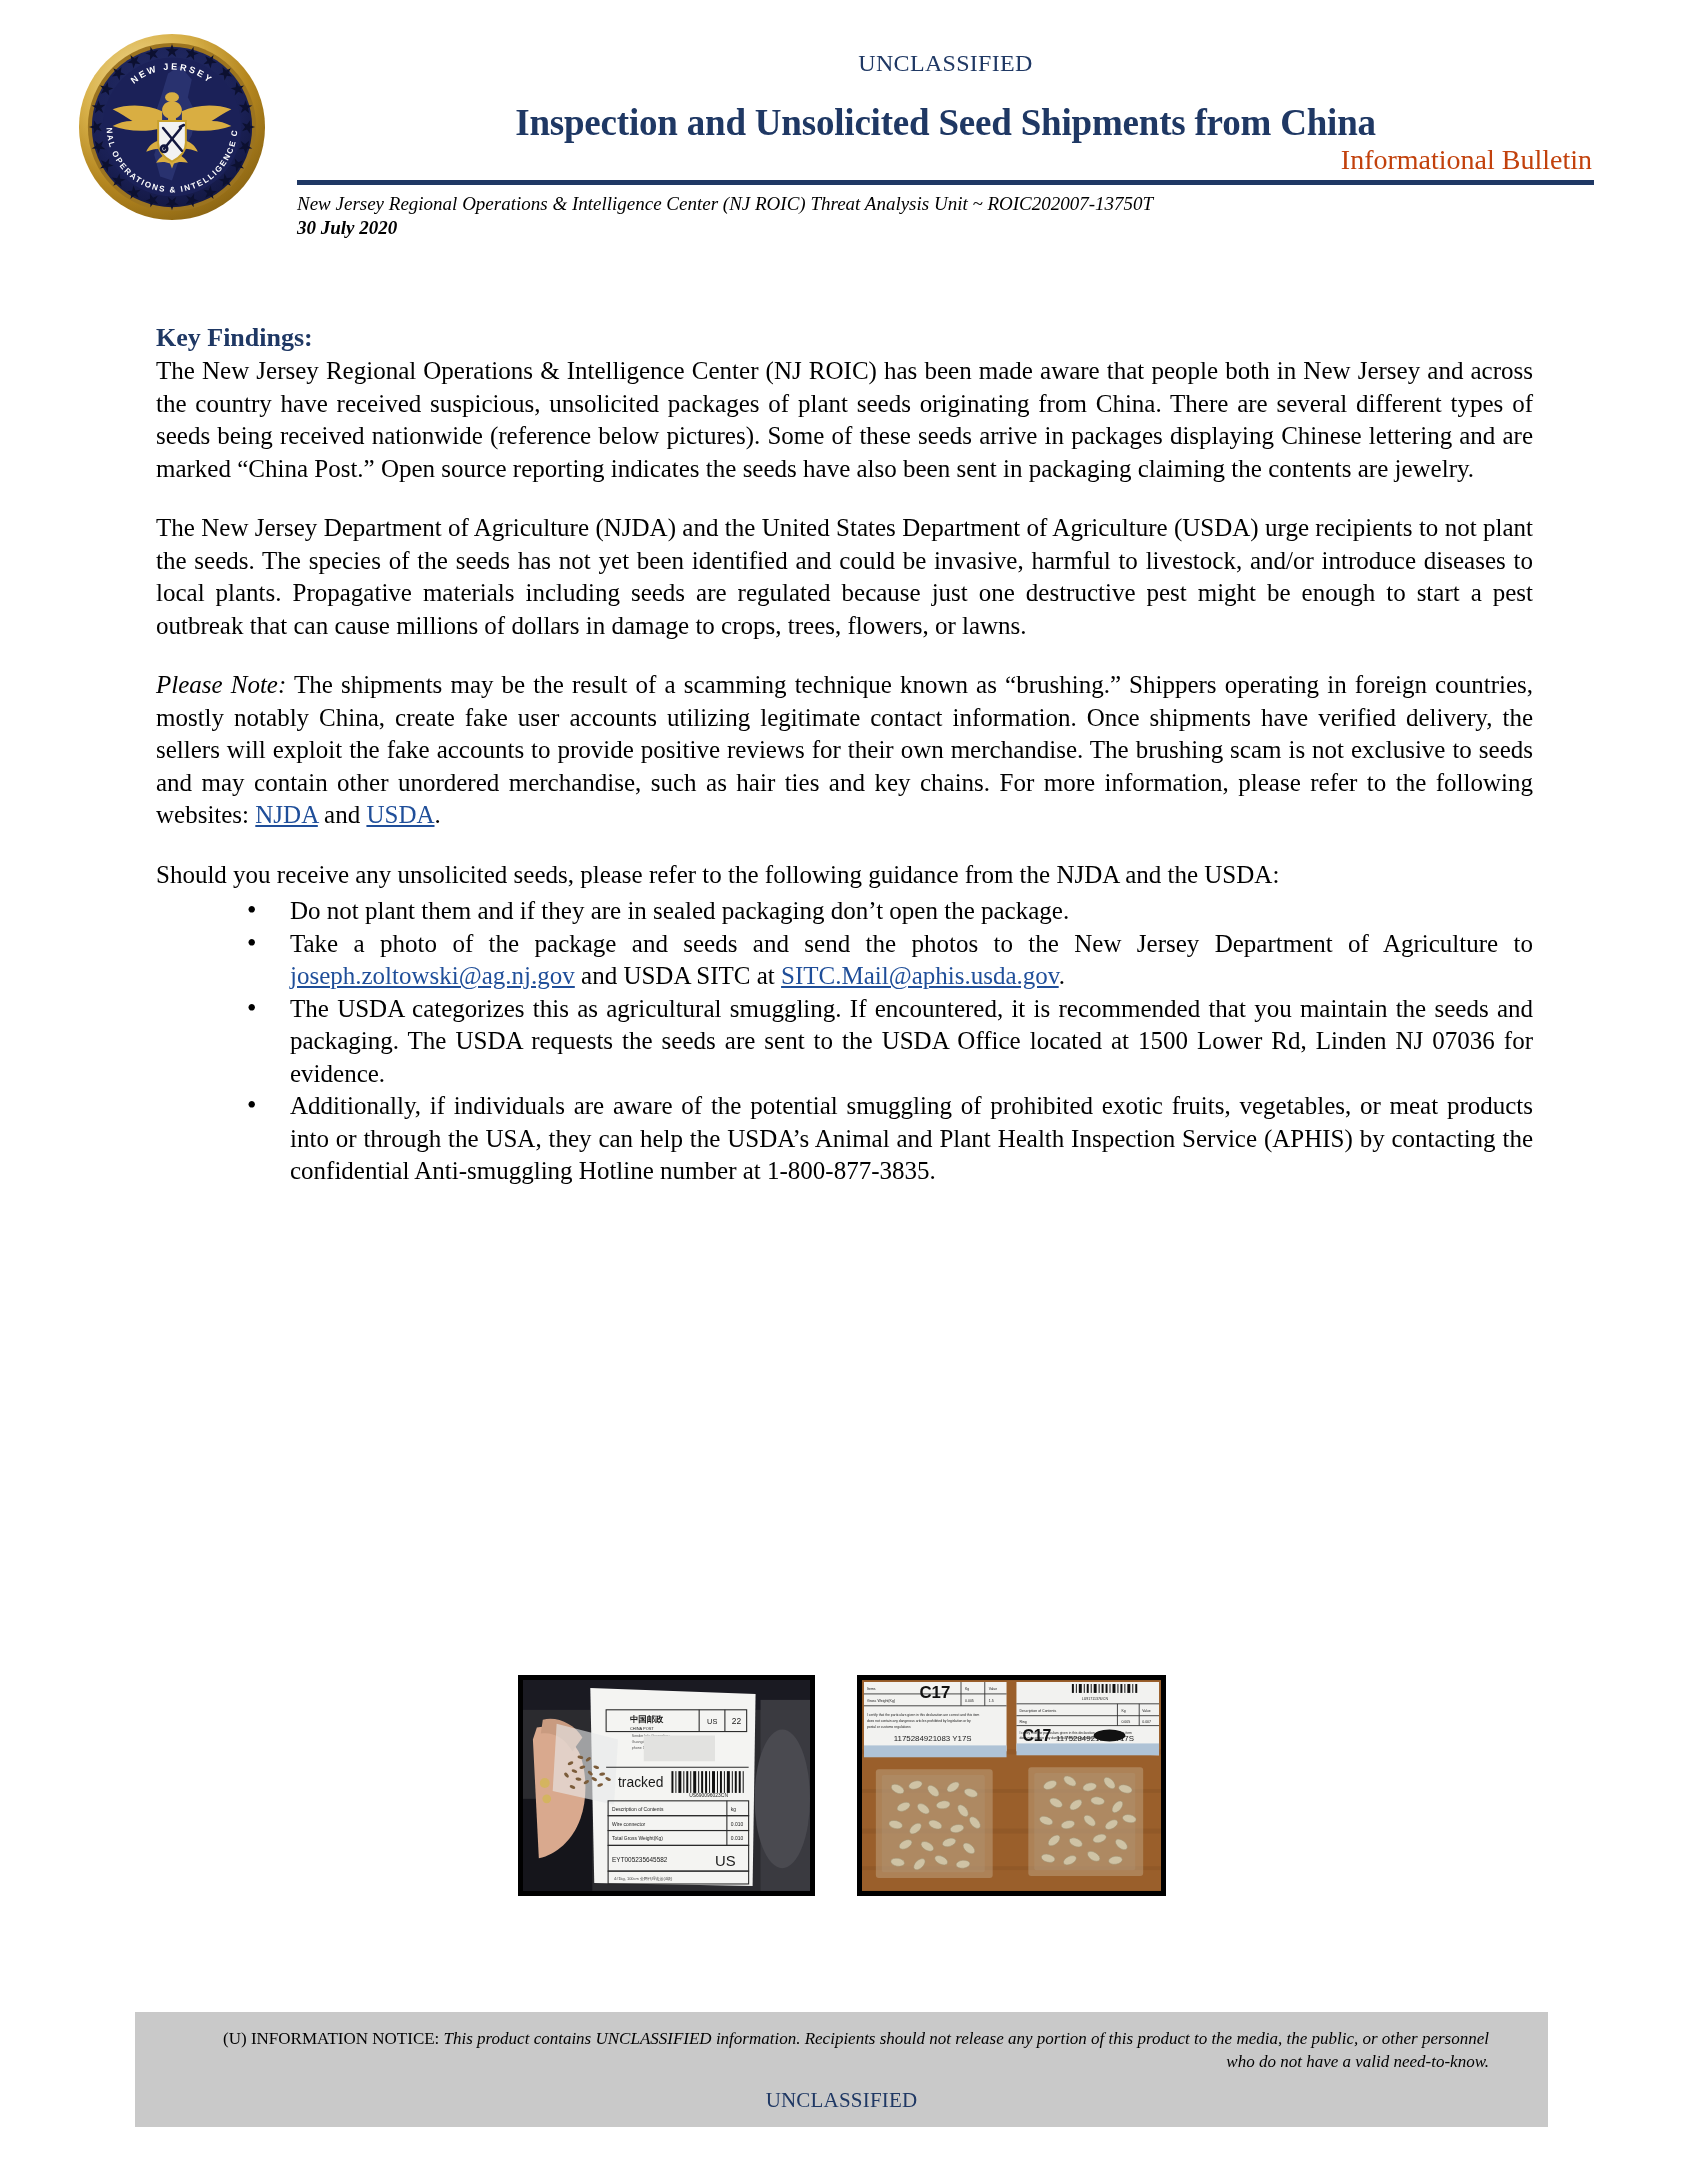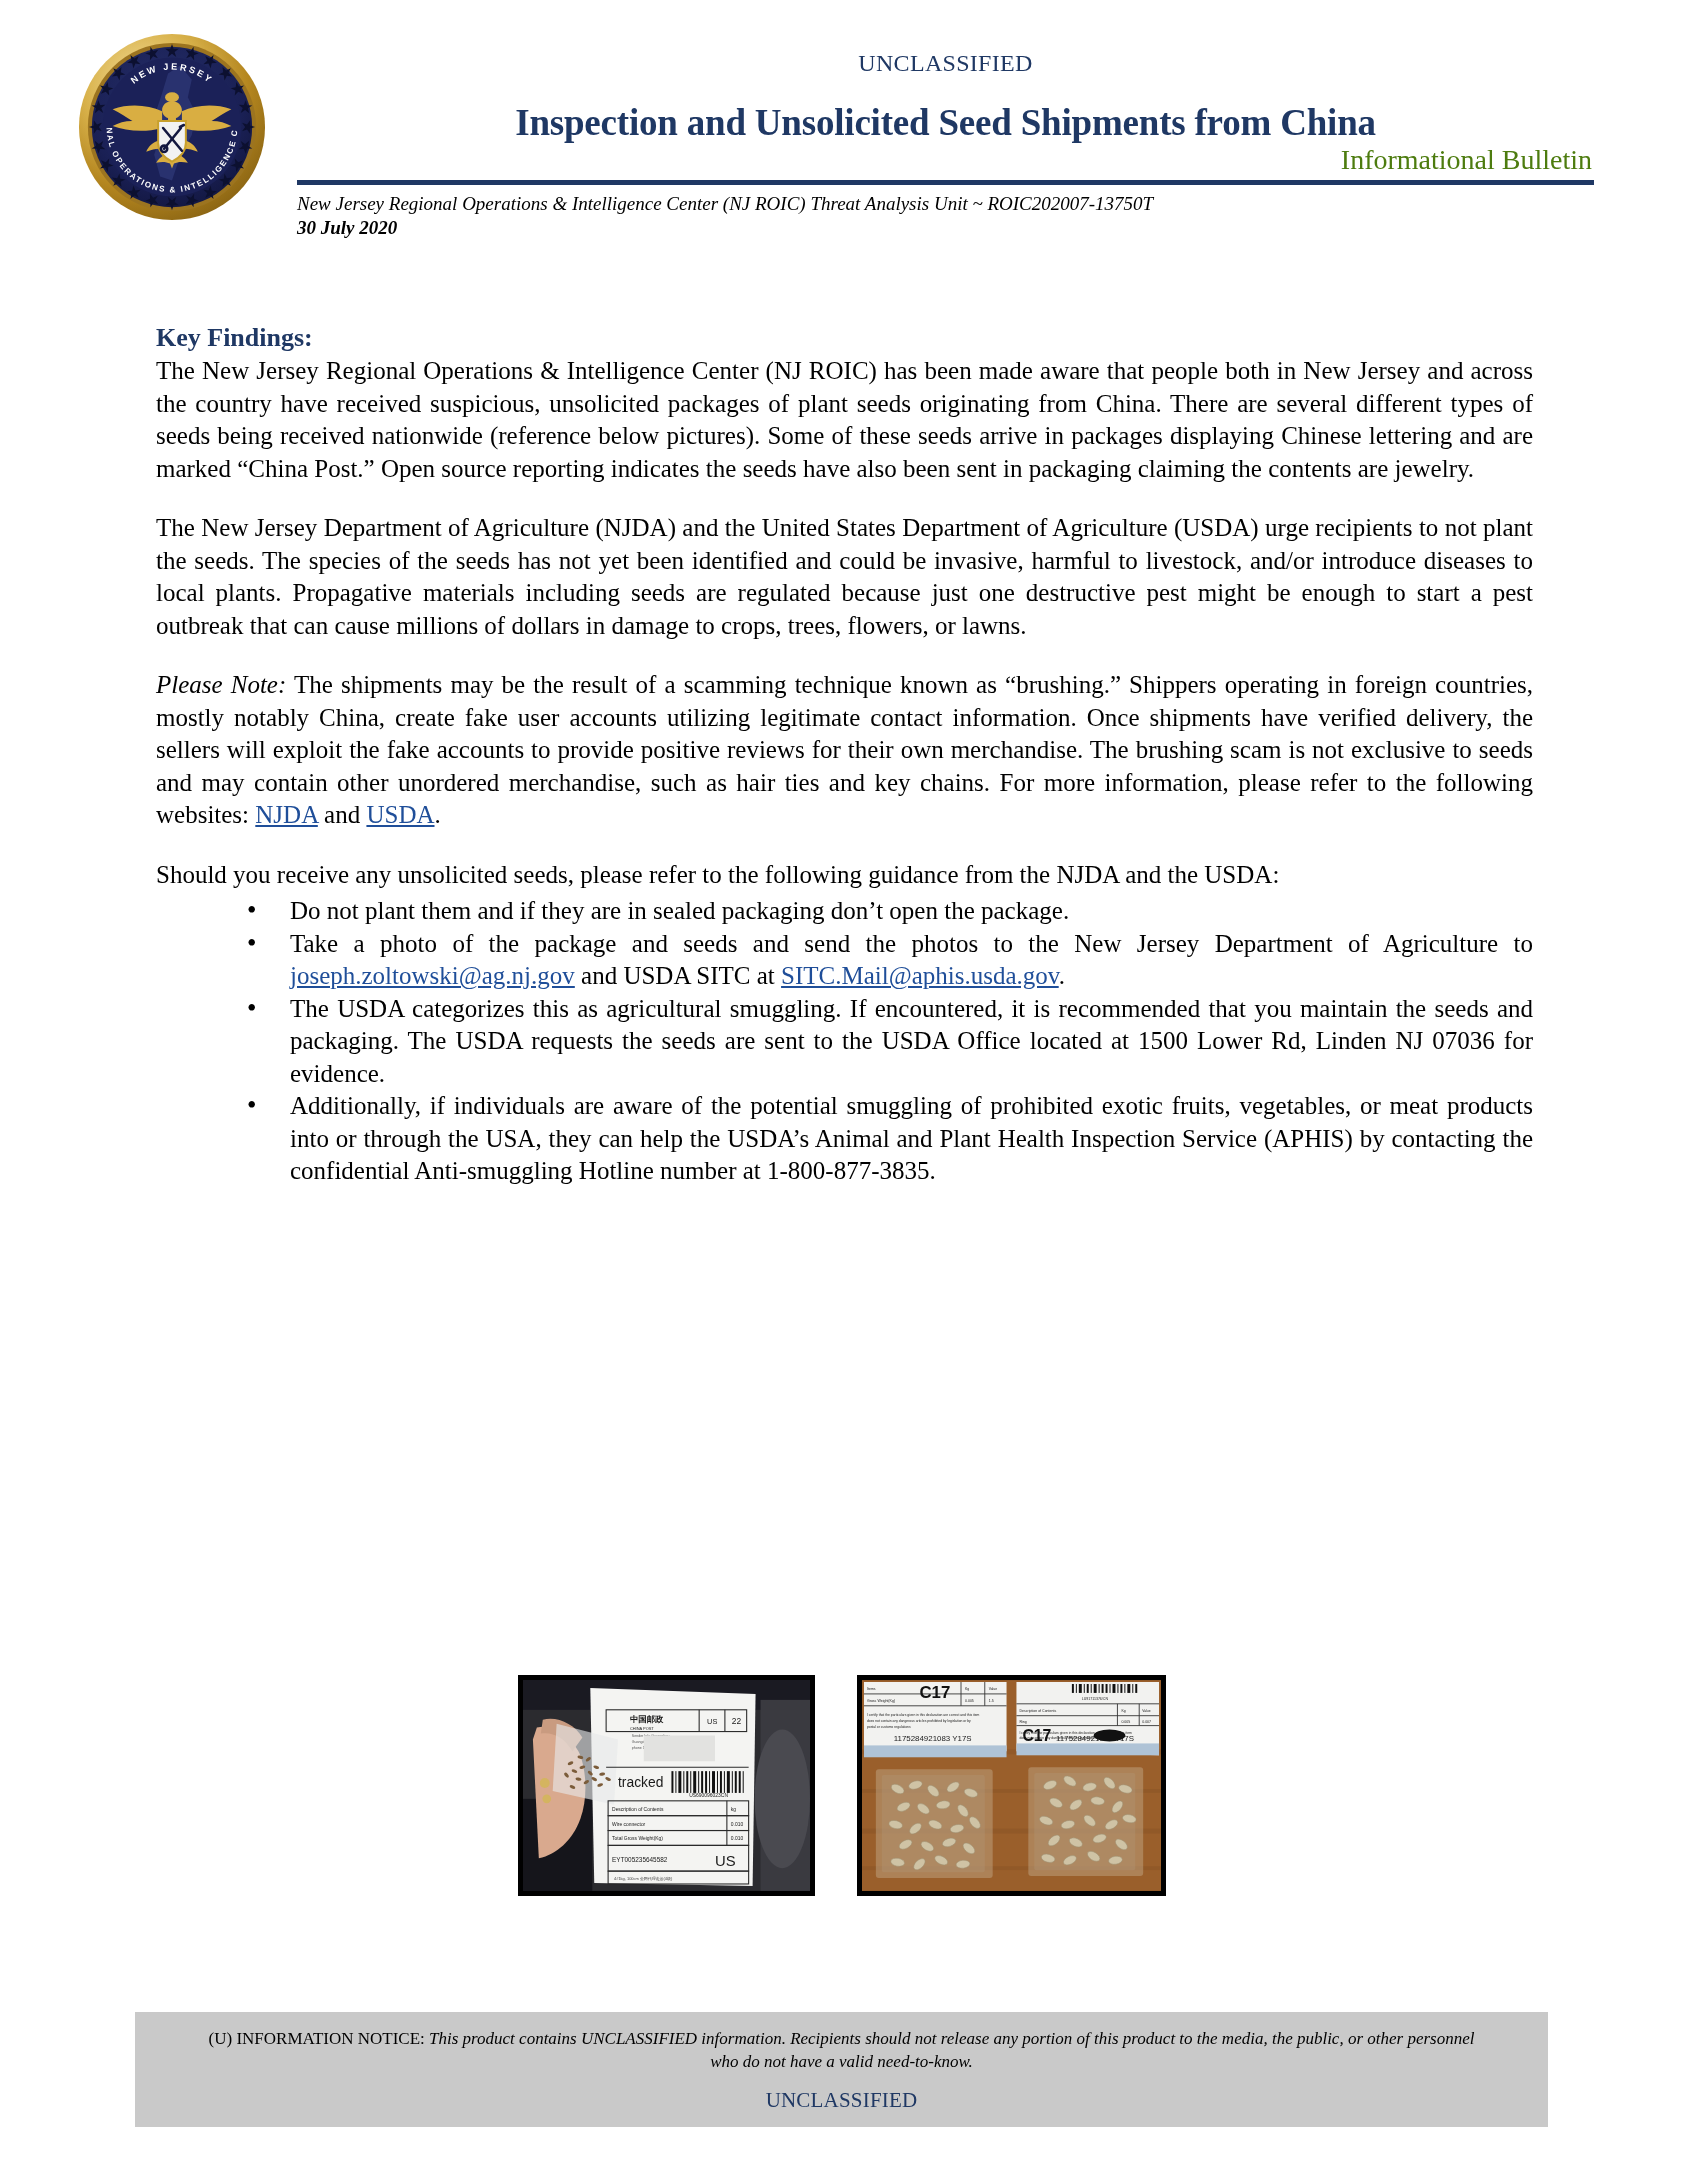--- a/index.html
+++ b/index.html
@@ -60,21 +60,21 @@
     font-weight: bold;
     color: #1F3864;
     margin-top: 26px;
     line-height: 1.08;
     letter-spacing: -0.2px;
   }
 
   .doc-subtitle {
     text-align: right;
     font-size: 28px;
-    color: #4d7c0f;
+    color: #c2410c;
     margin-top: 2px;
     padding-right: 2px;
     line-height: 1.1;
   }
 
   .rule {
     margin-top: 4px;
     height: 5px;
     background: #1F3864;
     width: 100%;
@@ -176,20 +176,21 @@
     top: 2012px;
     background: #C9C9C9;
     padding: 16px 59px 14px 59px;
     box-sizing: border-box;
     text-align: center;
   }
   .footer-notice {
     font-size: 17px;
     line-height: 1.34;
     color: #000;
+    text-align: right;
   }
   .footer-notice .nlabel { font-style: normal; }
   .footer-notice .nitalic { font-style: italic; }
   .footer-class {
     margin-top: 14px;
     font-size: 21px;
     color: #1F3864;
     letter-spacing: 0.2px;
   }
 </style>

